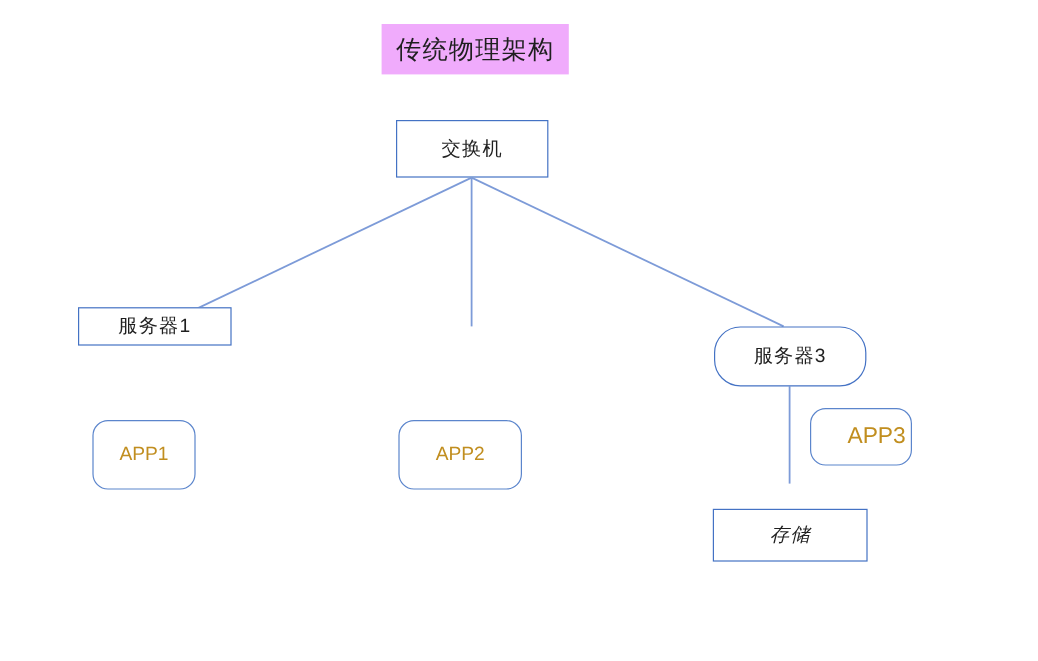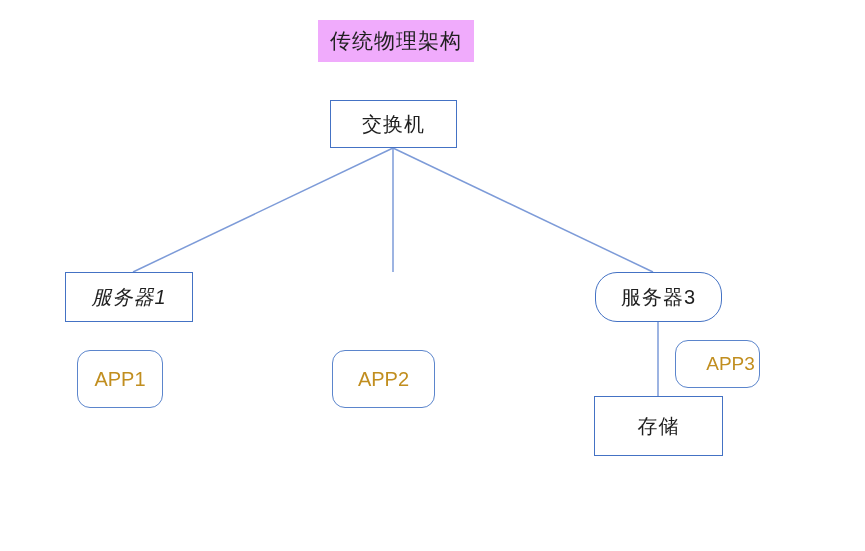--- a/index.html
+++ b/index.html
@@ -22,21 +22,21 @@
     pointer-events: none;
   }
   .node {
     position: absolute;
     display: flex;
     align-items: center;
     justify-content: center;
     box-sizing: border-box;
     background: #ffffff;
     color: #1f1f1f;
-    font-size: 20px;
+    font-size: 16px;
     letter-spacing: 1px;
   }
   .rect-node {
     border: 1.5px solid #4472c4;
   }
   .round-node {
     border: 1.5px solid #5b85cc;
     border-radius: 13px;
     color: #c18e1f;
     letter-spacing: 0;
@@ -48,27 +48,27 @@
     display: flex;
     align-items: center;
     justify-content: center;
     background: #f0abfc;
     color: #1f1f1f;
     font-size: 21px;
     letter-spacing: 1px;
   }
   
   .node-switch  { left: 330px; top: 100px; width: 127px; height: 48px; }
-  .node-server1 { left: 65px;  top: 272px; width: 128px; height: 50px; font-style: italic; }
+  .node-server1 { left: 65px;  top: 256px; width: 128px; height: 32px; }
   .node-server2 { left: 330px; top: 272px; width: 127px; height: 50px; }
   .node-server3 { left: 595px; top: 272px; width: 127px; height: 50px; border-radius: 22px; }
   .node-app1    { left: 77px;  top: 350px; width: 86px; height: 58px; }
   .node-app2    { left: 332px; top: 350px; width: 103px; height: 58px; text-align: right; }
   .node-app3    { left: 675px; top: 340px; width: 85px;  height: 48px; font-size: 19px; padding-left: 26px; }
-  .node-storage { left: 594px; top: 396px; width: 129px; height: 60px; }
+  .node-storage { left: 594px; top: 424px; width: 129px; height: 44px; font-style: italic; }
 </style>
 </head>
 <body>
 
 <div class="canvas">
 
   <svg class="connector-layer" width="865" height="551" viewBox="0 0 865 551">
     <g stroke="#7d9bd8" stroke-width="1.5" fill="none">
       <line x1="393" y1="148" x2="133" y2="272"></line>
       <line x1="393" y1="148" x2="393" y2="272"></line>

